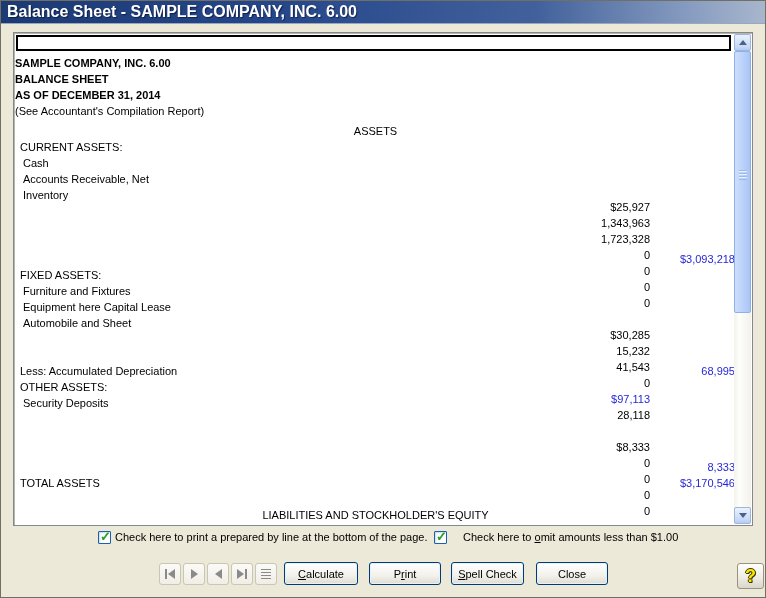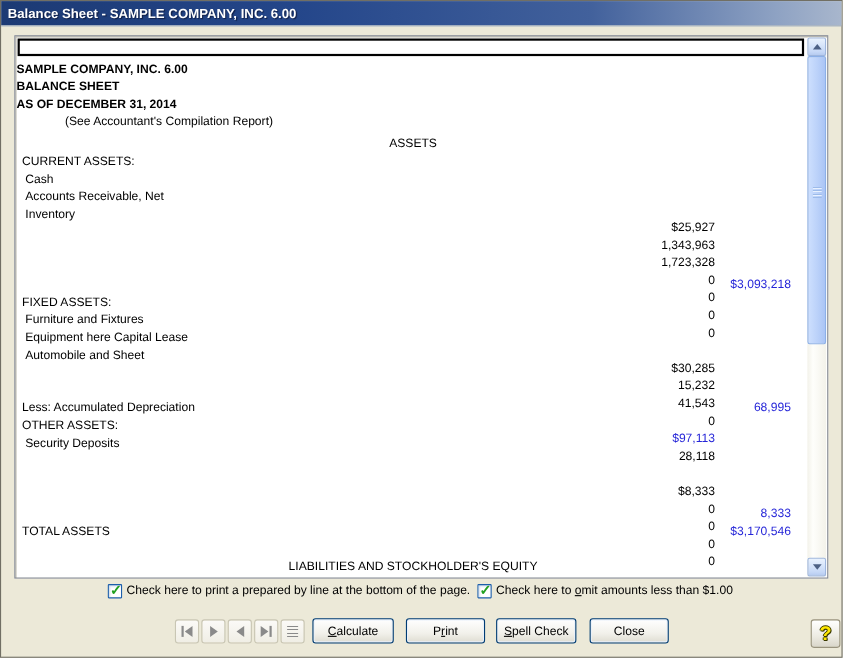--- a/index.html
+++ b/index.html
@@ -12,21 +12,21 @@
   }
 
   
   .titlebar {
     position:absolute; left:0; top:0; width:766px; height:23px;
     background:linear-gradient(to right,#1c3a74 0%,#24468a 35%,#42619c 70%,#8ea2c3 92%,#a9b7cd 100%);
     display:flex; align-items:center; padding-left:6px;
     border-bottom:1px solid #9aa8bd;
   }
   .titlebar .title {
-    color:#ffffff; font-weight:bold; font-size:12px;
+    color:#ffffff; font-weight:bold; font-size:16px;
     text-shadow:1px 1px 1px rgba(0,0,20,.55);
     white-space:nowrap;
   }
 
   
   .doc {
     position:absolute; left:12px; top:31px; width:740px; height:494px;
     background:#ffffff;
     border:1px solid #828790;
     box-shadow:inset 1px 1px 0 #b8b6a8;
@@ -36,28 +36,28 @@
     position:absolute; left:2px; top:2px; height:16px;
     width:calc(100% - 23px);
     background:#ffffff; border:2px solid #000000;
   }
   .report {
     position:absolute; left:1px; top:0; width:721px; height:492px;
     color:#000;
   }
   .hline { position:absolute; left:0; width:100%; height:16px; line-height:16px; }
   .hline.b { font-weight:bold; }
-  .h0 { top:22px; } .h1 { top:38px; } .h2 { top:54px; } .h3 { top:70px;padding-left:44px; }
+  .h0 { top:22px; } .h1 { top:38px; } .h2 { top:54px; } .h3 { top:70px; }
   .assets-line { position:absolute; top:90px; left:0; width:100%; height:16px; line-height:16px; text-align:center; }
   .rows { position:absolute; top:106px; left:0; width:100%; }
   .row { position:relative; height:16px; line-height:16px; }
   .row .lbl { position:absolute; left:5px; white-space:nowrap; }
   .row .lbl.ind1 { left:8px; }
   .row .amt { position:absolute; right:86px; white-space:nowrap;margin-top:44px; }
-  .row .tot { position:absolute; right:17px; white-space:nowrap;text-align:right; }
+  .row .tot { position:absolute; right:1px; white-space:nowrap;text-align:right; }
   .blue { color:#2626D8; }
   .footer-line { position:absolute; top:474px; left:0; width:100%; height:16px; line-height:16px; text-align:center; }
 
   
   .scrollbar {
     position:absolute; right:1px; top:1px; width:17px; height:490px;
     background:linear-gradient(to right,#F3F2EA,#FEFEFB 30%,#F3F2EA);
   }
   .sb-btn {
     position:absolute; left:0; width:17px; height:17px;
@@ -84,21 +84,21 @@
     position:absolute; width:13px; height:13px; top:1px;
     background:#ffffff; border:1px solid #1D5FAB; border-radius:1px;
     box-shadow:inset 1px 1px 2px #CBD9E8;
   }
   .chk .tick {
     position:absolute; left:1px; top:-3px;
     color:#21A121; font-weight:bold; font-size:13px;
   }
   .chk1 { left:97px; } .chk2 { left:433px; }
   .chklbl { position:absolute; top:1px; white-space:nowrap; }
-  .chklbl1 { left:114px; } .chklbl2 { left:450px; }
+  .chklbl1 { left:114px; } .chklbl2 { left:462px; }
   .u { text-decoration:underline; }
 
   
   .btnrow { position:absolute; left:0; top:561px; width:766px; height:30px; }
   .navgroup { position:absolute; left:158px; top:1px; display:flex; gap:2px; }
   .navbtn {
     width:22px; height:22px;
     background:linear-gradient(to bottom,#FBFAF7,#F0EEE5);
     border:1px solid #C9C6B4; border-radius:3px;
     display:flex; align-items:center; justify-content:center; gap:1px;

